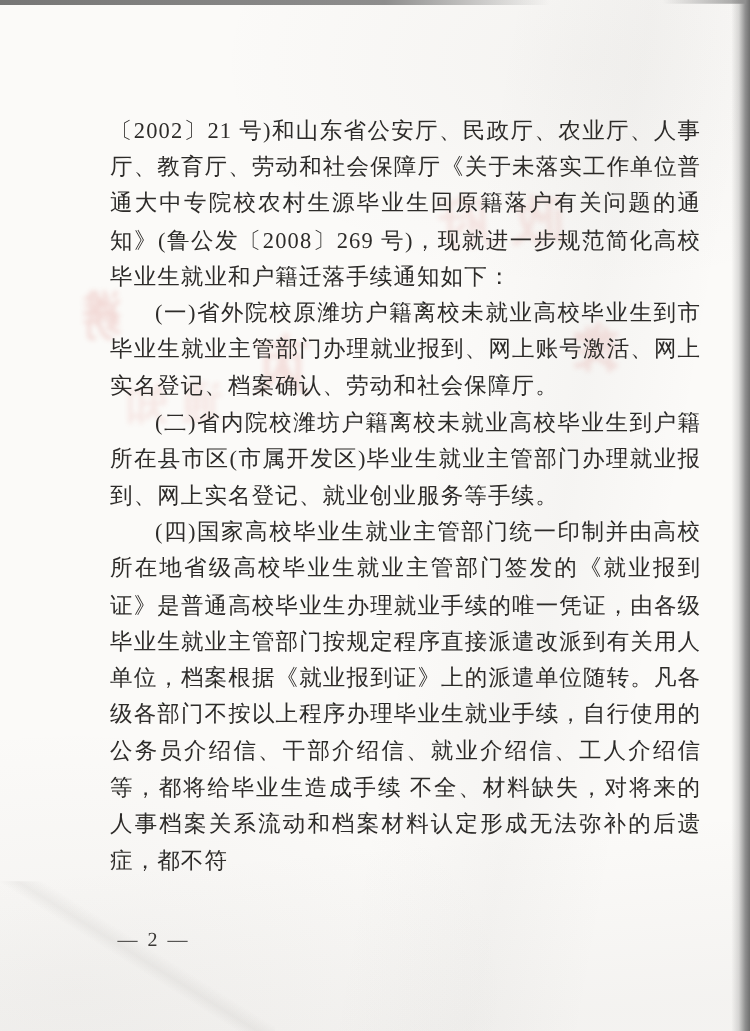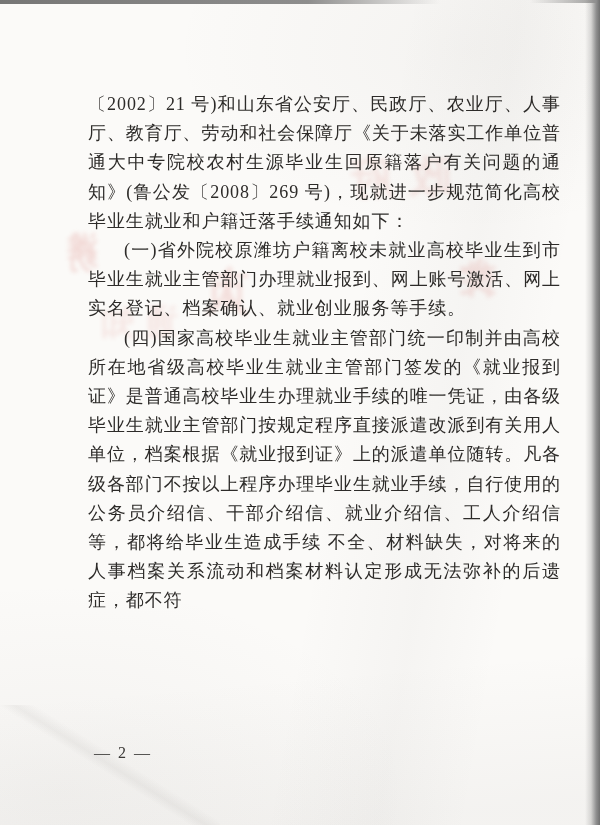--- a/index.html
+++ b/index.html
@@ -79,21 +79,22 @@
 <div class="page">
 
   <div class="bleed vert bleed-a">潍坊</div>
   <div class="bleed vert bleed-b">市人</div>
   <div class="bleed bleed-c">政府</div>
   <div class="bleed vert bleed-d">文件</div>
   <div class="bleed bleed-e">通知</div>
 
   <div class="doc-body">
     <p class="body-para">〔2002〕21 号)和山东省公安厅、民政厅、农业厅、人事厅、教育厅、劳动和社会保障厅《关于未落实工作单位普通大中专院校农村生源毕业生回原籍落户有关问题的通知》(鲁公发〔2008〕269 号)，现就进一步规范简化高校毕业生就业和户籍迁落手续通知如下：</p>
-    <p class="body-para indent">(一)省外院校原潍坊户籍离校未就业高校毕业生到市毕业生就业主管部门办理就业报到、网上账号激活、网上实名登记、档案确认、就业创业服务等手续。</p>
+    <p class="body-para indent">(一)省外院校原潍坊户籍离校未就业高校毕业生到市毕业生就业主管部门办理就业报到、网上账号激活、网上实名登记、档案确认、劳动和社会保障厅。</p>
+    <p class="body-para indent">(二)省内院校潍坊户籍离校未就业高校毕业生到户籍所在县市区(市属开发区)毕业生就业主管部门办理就业报到、网上实名登记、就业创业服务等手续。</p>
     <p class="body-para indent">(四)国家高校毕业生就业主管部门统一印制并由高校所在地省级高校毕业生就业主管部门签发的《就业报到证》是普通高校毕业生办理就业手续的唯一凭证，由各级毕业生就业主管部门按规定程序直接派遣改派到有关用人单位，档案根据《就业报到证》上的派遣单位随转。凡各级各部门不按以上程序办理毕业生就业手续，自行使用的公务员介绍信、干部介绍信、就业介绍信、工人介绍信等，都将给毕业生造成手续 不全、材料缺失，对将来的人事档案关系流动和档案材料认定形成无法弥补的后遗症，都不符</p>
   </div>
 
   <div class="page-number">— 2 —</div>
 
   <div class="crease-bl"></div>
   <div class="edge-top"></div>
   <div class="edge-top-right"></div>
   <div class="edge-right"></div>
 </div>

